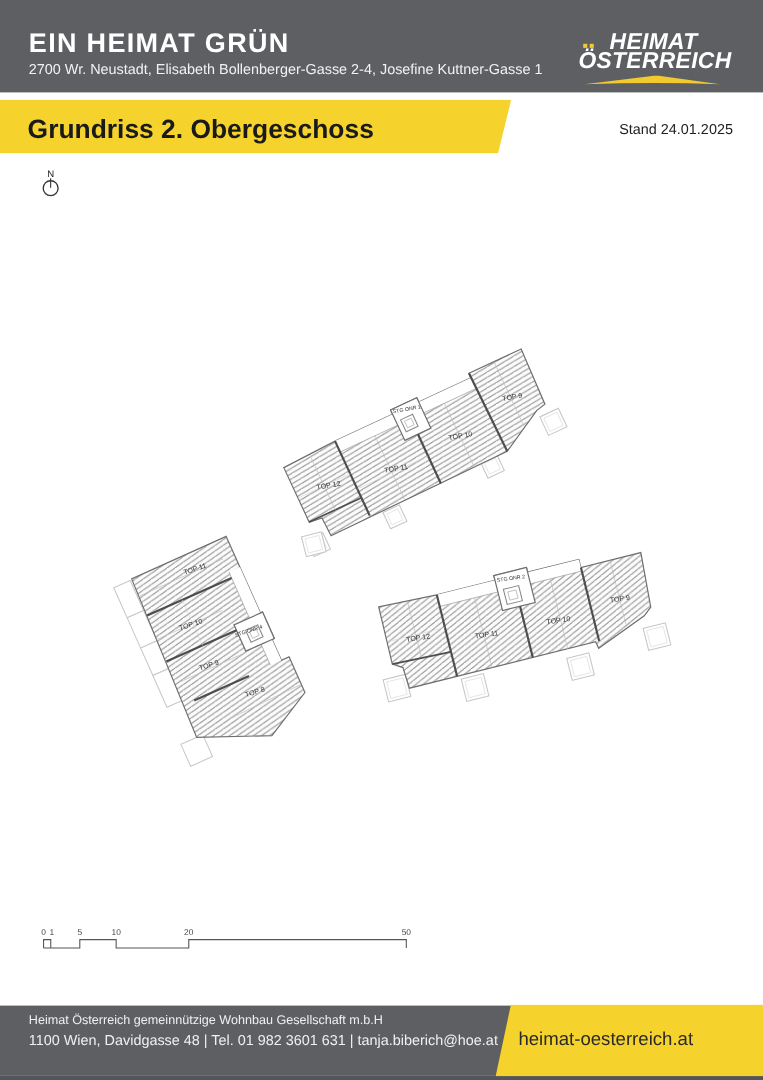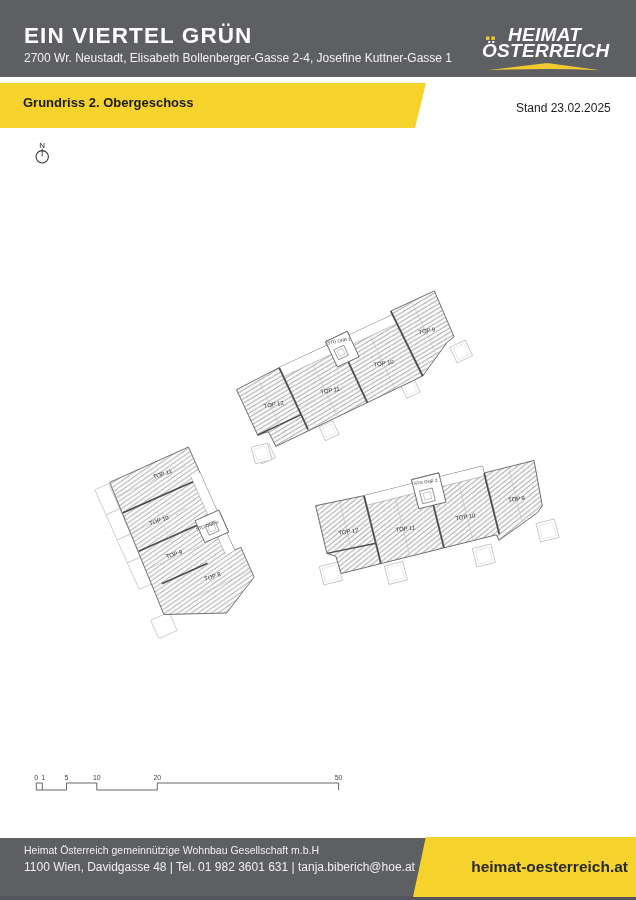--- a/index.html
+++ b/index.html
@@ -3,39 +3,39 @@
 <style>
 html,body{margin:0;padding:0;}
 body{width:636px;height:900px;position:relative;background:#ffffff;
 font-family:"Liberation Sans", sans-serif;overflow:hidden;}
 .abs{position:absolute;}
 </style></head>
 <body>
 
 <div class="abs" style="left:0;top:0;width:636px;height:77px;background:#5e5f63;"></div>
 
-<div class="abs" style="left:24px;top:23px;color:#fff;font-size:22.5px;font-weight:bold;letter-spacing:1.1px;">EIN VIERTEL GRÜN</div>
+<div class="abs" style="left:24px;top:23px;color:#fff;font-size:22.5px;font-weight:bold;letter-spacing:1.1px;">EIN HEIMAT GRÜN</div>
 
 <div class="abs" style="left:24px;top:51px;color:#f2f2f2;font-size:12px;text-align:center;">2700 Wr. Neustadt, Elisabeth Bollenberger-Gasse 2-4, Josefine Kuttner-Gasse 1</div>
 
 <div class="abs" style="left:468px;top:8px;width:164px;height:64px;">
 <svg width="164" height="64" viewBox="0 0 164 64" xmlns="http://www.w3.org/2000/svg" font-family="Liberation Sans, sans-serif">
 <text x="40" y="33" font-size="19" font-style="italic" font-weight="bold" fill="#fff" letter-spacing="0.3">HEIMAT</text>
 <text x="14" y="49" font-size="19" font-style="italic" font-weight="bold" fill="#fff" letter-spacing="0.3">ÖSTERREICH</text>
 <rect x="18" y="28.5" width="3.4" height="3.4" fill="#f2ca30"></rect>
       <rect x="23.4" y="28.5" width="3.4" height="3.4" fill="#f2ca30"></rect>
 <path d="M19,62.2 L77,55.2 L81,55.2 L132,62.2 Q80,60.0 19,62.2 Z" fill="#f2ca30"></path>
 </svg>
 </div>
 
 <div class="abs" style="left:0;top:83px;width:436px;height:45px;background:#f5d32c;clip-path:polygon(0 0,426px 0,415px 45px,0 45px);"></div>
 
-<div class="abs" style="left:23px;top:95px;color:#1a1a1a;font-size:13px;font-weight:bold;text-align:center;">Grundriss 2. Obergeschoss</div>
-
-<div class="abs" style="left:516px;top:101px;color:#222;font-size:12px;">Stand 23.02.2025</div>
+<div class="abs" style="left:23px;top:95px;color:#1a1a1a;font-size:22px;font-weight:bold;text-align:center;">Grundriss 2. Obergeschoss</div>
+
+<div class="abs" style="left:516px;top:101px;color:#222;font-size:12px;">Stand 24.01.2025</div>
 
 <svg width="636" height="900" viewBox="0 0 636 900" xmlns="http://www.w3.org/2000/svg" style="position:absolute;left:0;top:0;" font-family="Liberation Sans, sans-serif">
 <defs>
 <pattern id="hA" width="7.38" height="4.43" patternUnits="userSpaceOnUse">
 <rect width="7.38" height="4.43" fill="#fcfcfc"></rect>
         <path d="M-0.5,4.73 L7.88,-0.3 M-0.5,9.16 L7.88,4.13" stroke="#979797" stroke-width="0.9"></path>
       </pattern>
 <pattern id="hB" width="6.63" height="4.64" patternUnits="userSpaceOnUse">
 <rect width="6.63" height="4.64" fill="#fcfcfc"></rect>
         <path d="M-0.5,4.99 L7.13,-0.35 M-0.5,9.63 L7.13,4.29" stroke="#979797" stroke-width="0.9"></path>
@@ -224,13 +224,13 @@
 
 <div class="abs" style="left:0;top:838px;width:636px;height:58px;background:#5e5f63;"></div>
 <div class="abs" style="left:0;top:896px;width:636px;height:4px;background:#54555a;"></div>
 
 <div class="abs" style="left:24px;top:844px;color:#f0f0f0;font-size:10.5px;text-align:right;">Heimat Österreich gemeinnützige Wohnbau Gesellschaft m.b.H</div>
 
 <div class="abs" style="left:24px;top:860px;color:#f0f0f0;font-size:12px;">1100 Wien, Davidgasse 48 | Tel. 01 982 3601 631 | tanja.biberich@hoe.at</div>
 
 <div class="abs" style="left:413px;top:837px;width:223px;height:60px;background:#f5d32c;clip-path:polygon(12.8px 0,223px 0,223px 60px,0 60px);"></div>
 
-<div class="abs" style="left:432px;top:858px;width:196px;text-align:right;color:#2a2a2a;font-size:15.5px;font-weight:bold;">heimat-oesterreich.at</div>
+<div class="abs" style="left:432px;top:858px;width:196px;text-align:left;color:#2a2a2a;font-size:15.5px;font-weight:normal;">heimat-oesterreich.at</div>
 
 </body></html>

